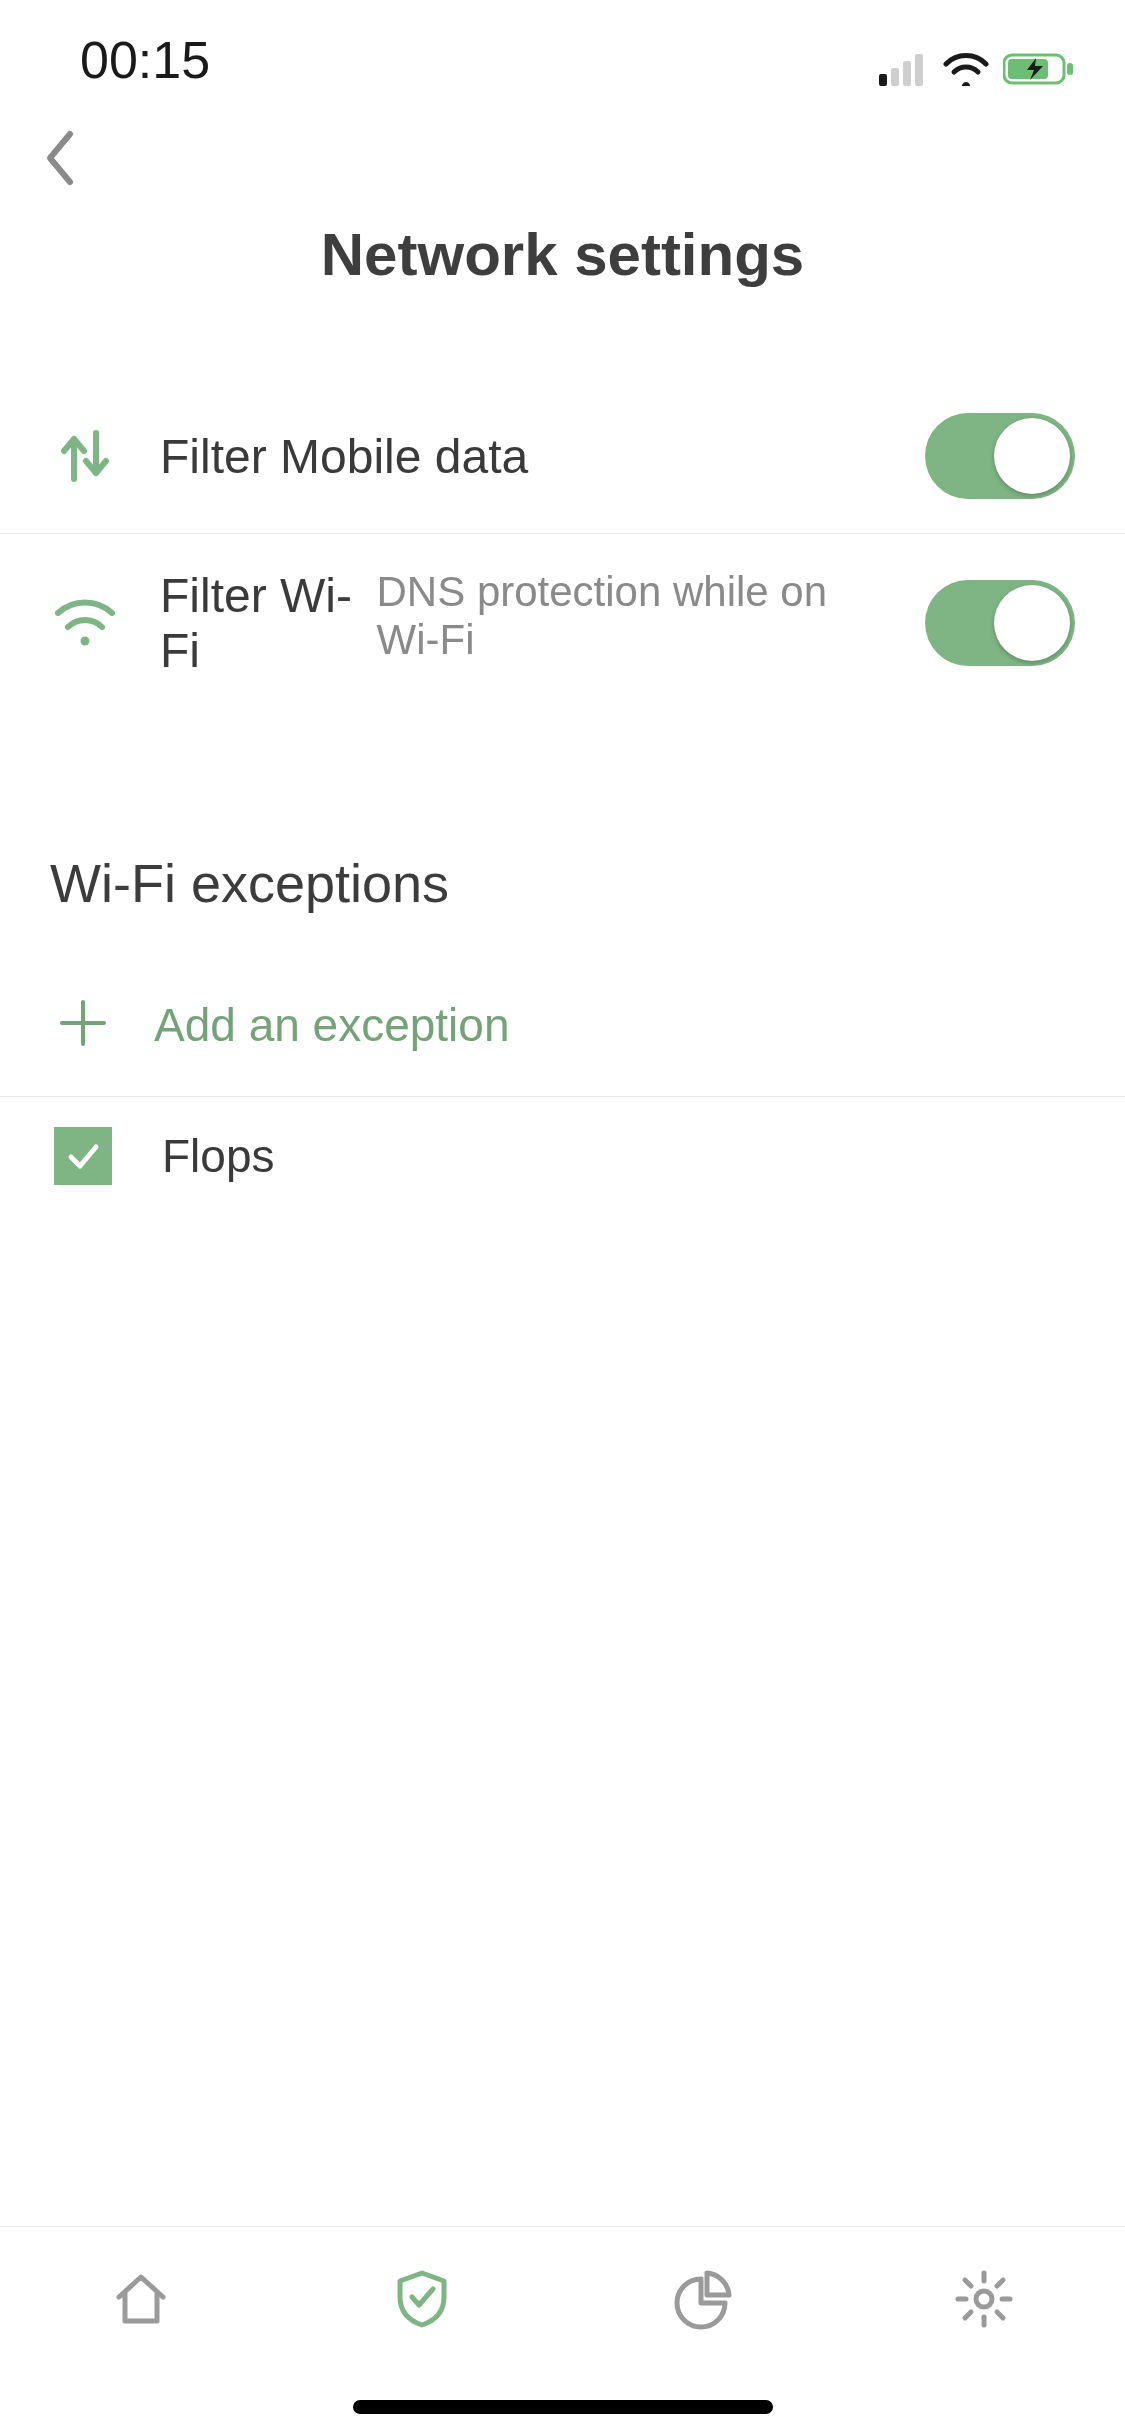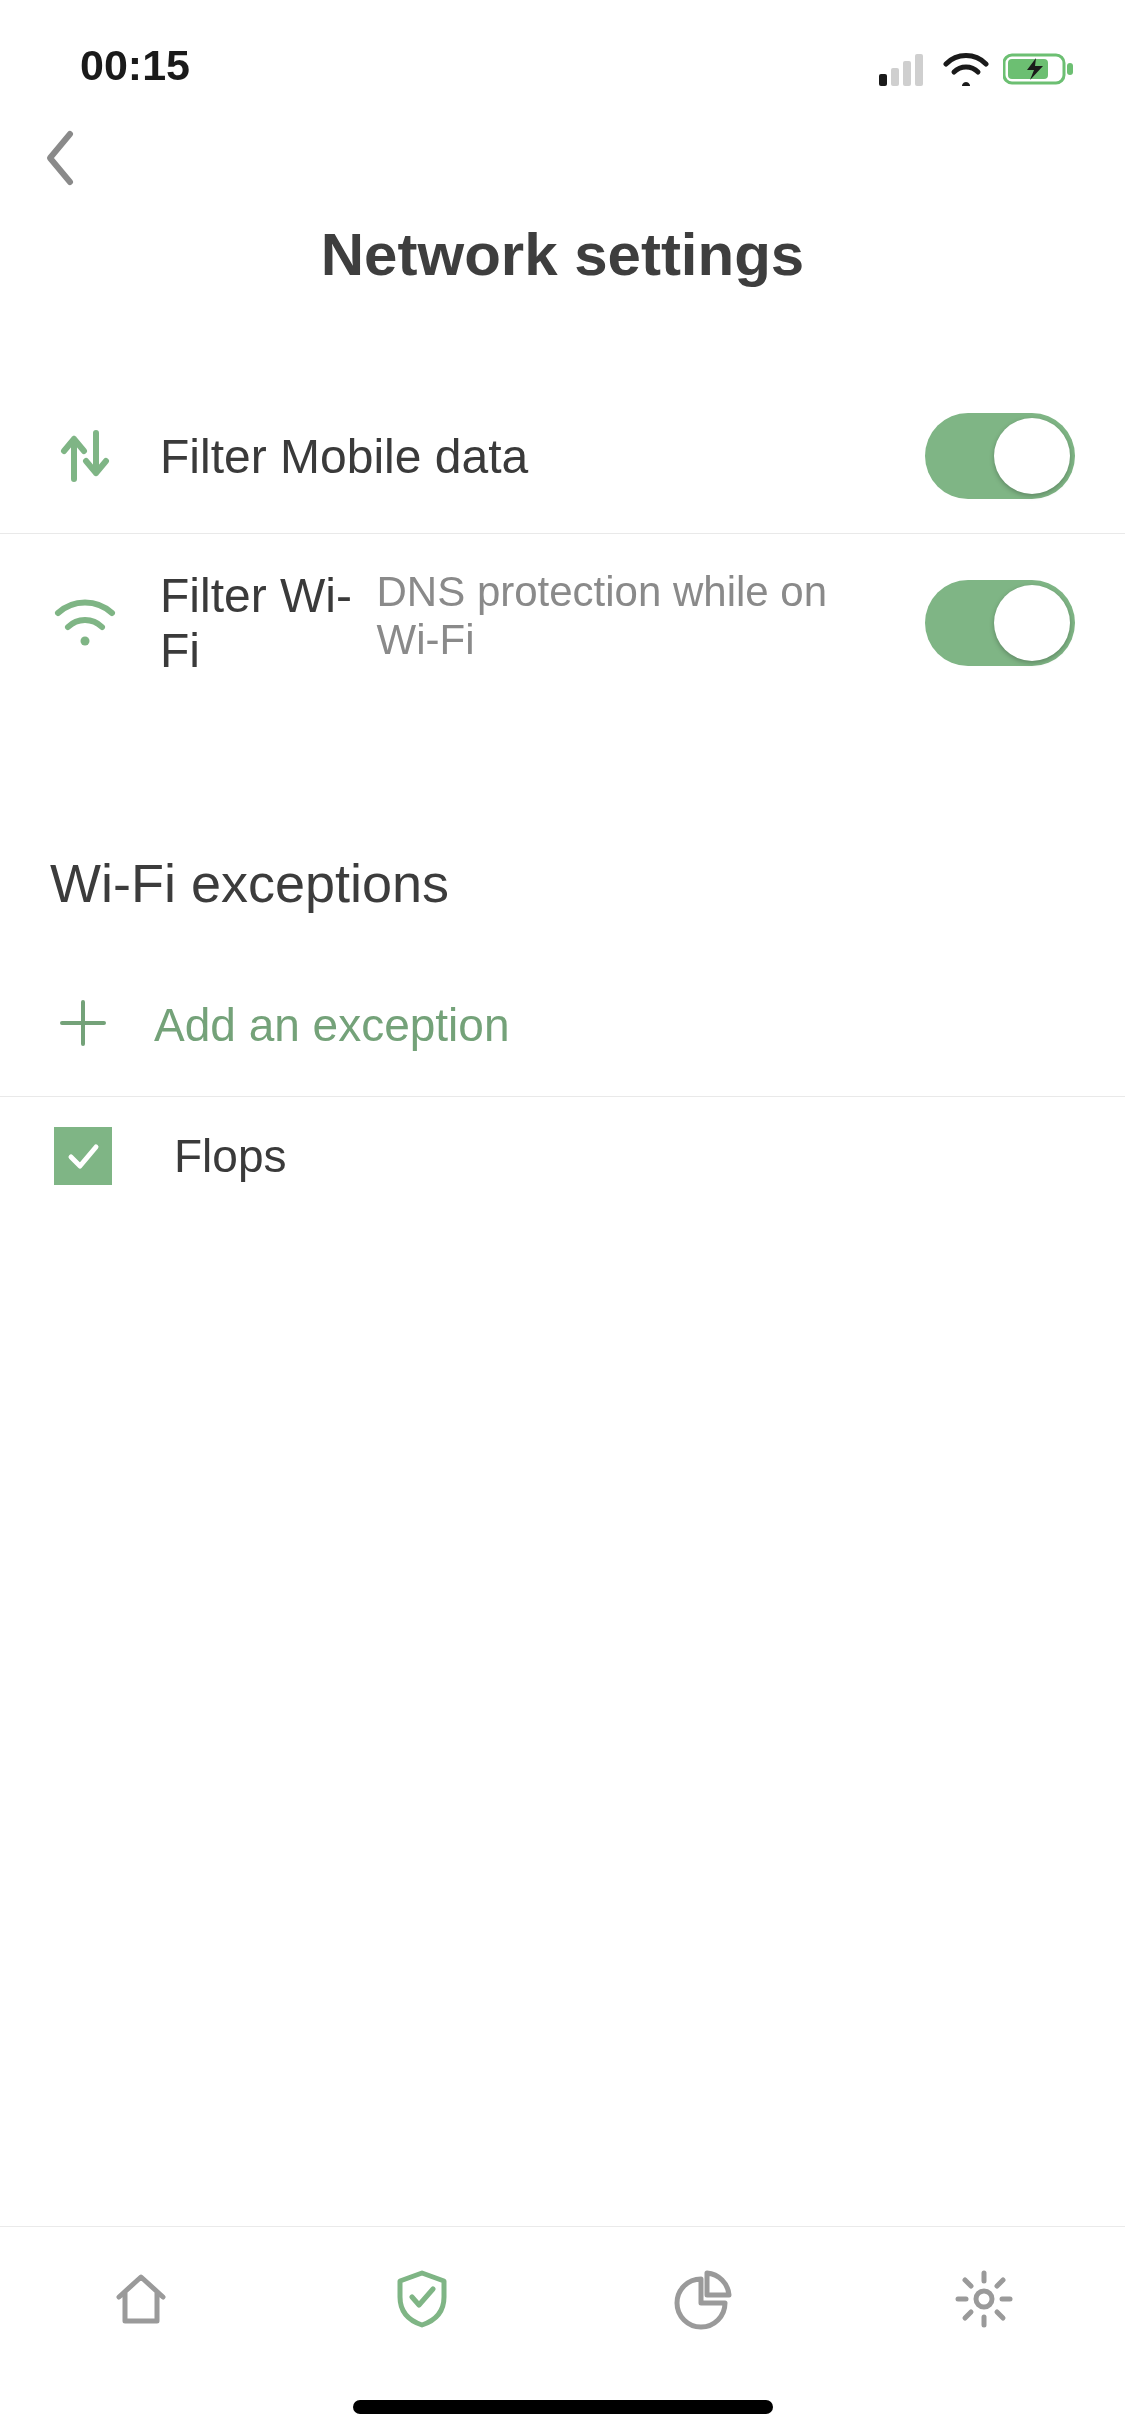--- a/index.html
+++ b/index.html
@@ -14,22 +14,22 @@
 
   
   .status-bar {
     height: 100px;
     display: flex;
     align-items: flex-end;
     justify-content: space-between;
     padding: 0 50px 10px 80px;
   }
   .status-time {
-    font-size: 43px;
-    font-weight: 700;
+    font-size: 52px;
+    font-weight: 400;
     color: #1a1a1a;
   }
   .status-right {
     display: flex;
     align-items: center;
     gap: 14px;
   }
 
   
   .back-row {
@@ -143,21 +143,20 @@
     height: 58px;
     background: #7fb585;
     display: flex;
     align-items: center;
     justify-content: center;
     flex-shrink: 0;
   }
   .exc-label {
     font-size: 46px;
     color: #3a3a3a;
-    margin-left: 12px;
   }
 
   
   .tab-bar {
     position: absolute;
     left: 0; right: 0;
     bottom: 0;
     height: 210px;
     display: flex;
     border-top: 1px solid #eaeaea;

